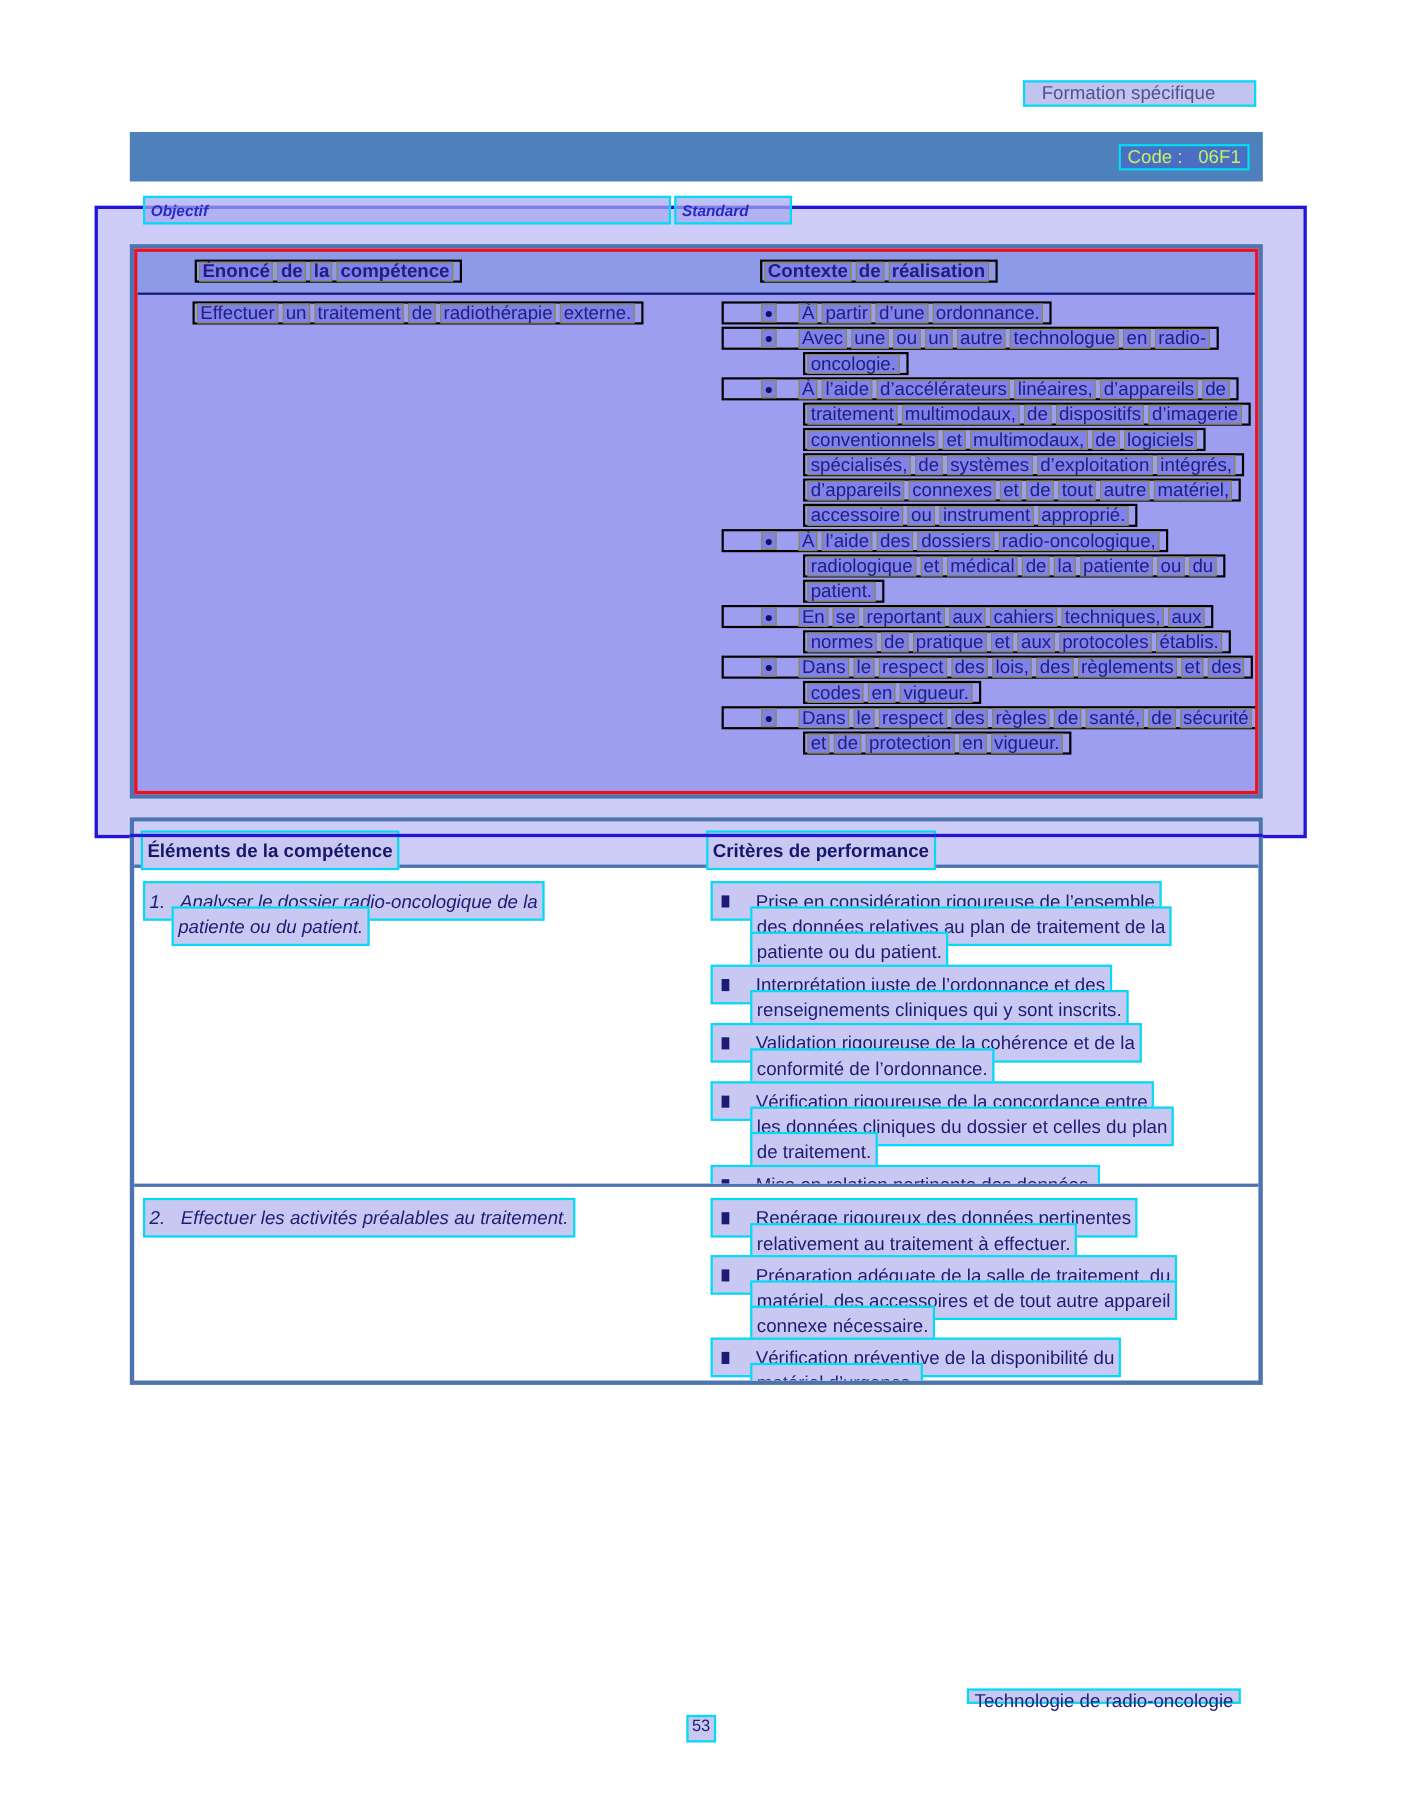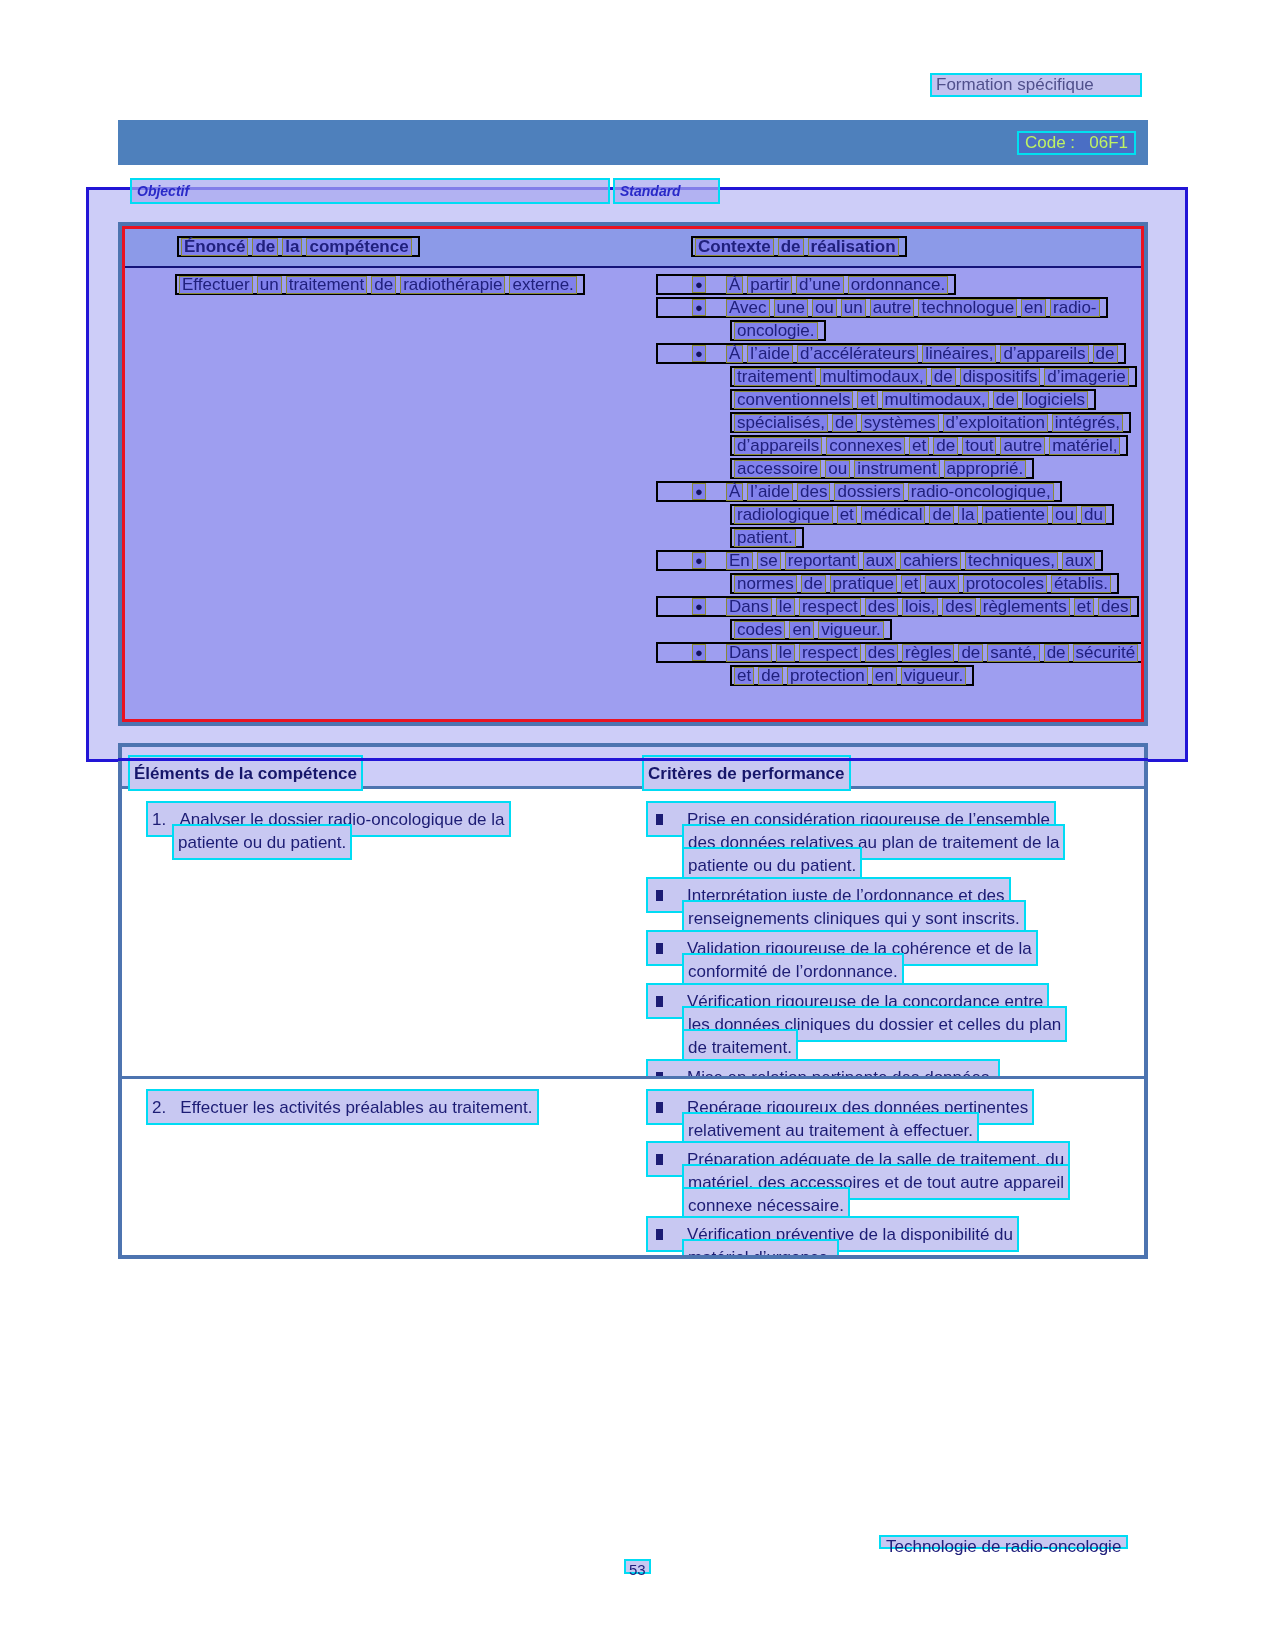--- a/index.html
+++ b/index.html
@@ -8,21 +8,21 @@
     position: relative;
     background: #ffffff;
     font-family: "Liberation Sans", sans-serif;
     color: #1d1d78;
     overflow: hidden;
   }
   
   .formation-box {
     position:absolute; left:930px; top:73px; width:212px; height:24px;
     background:#c3c3f0; border:2px solid #00dcf4;
-    font-size:17px; color:#50508c; line-height:20px; padding-left:4px;
+    font-size:17px; color:#50508c; line-height:20px; padding-left:15px;
   }
   .banner {
     position:absolute; left:118px; top:120px; width:1030px; height:45px;
     background:#4e80bc;
   }
   .code-box {
     position:absolute; right:12px; top:11px; height:24px;
     background:#4a6ec4; border:2px solid #00e0f0;
     color:#bef264; font-size:17px; line-height:20px; padding:0 6px;
     white-space:pre;
@@ -91,21 +91,21 @@
   .t2-header {
     position:relative; height:42px; background:#cdcdf8;
     border-bottom:3px solid #4d74b0;
   }
   .t2-hcell { position:absolute; top:8px; }
   .t2-hcell.c1 { left:6px; }
   .t2-hcell.c2 { left:520px; }
   .t2-row { position:relative; overflow:hidden; }
   .t2-row.r1 { height:290px; border-bottom:3px solid #4d74b0; }
   .t2-row.r2 { height:176px; }
-  .t2-left  { position:absolute; left:24px;  top:12px; width:485px; }
+  .t2-left  { position:absolute; left:8px;  top:12px; width:485px;font-style:italic; }
   .t2-right { position:absolute; left:524px; top:12px; width:500px; }
   .t2-row.r2 .t2-left, .t2-row.r2 .t2-right { top:10px; }
   .t2-line { height:23px; }
   .t2-item { margin-bottom:7px; }
   .t2-row.r2 .t2-item { margin-bottom:6px; }
   .hl {
     display:inline-flex; align-items:center; height:36px;
     background:#c8c8f2; border:2px solid #00dcf4;
     color:#1c1c74; font-size:17px; line-height:17px;
     padding:0 4px; white-space:pre;
@@ -117,21 +117,21 @@
     display:inline-block; width:7px; height:11px;
     background:#1c1c74; margin:0 24px 0 4px; flex:none;
   }
   
   .footer-program {
     position:absolute; left:879px; top:1535px; height:14px;
     background:#c8c8f2; border:2px solid #00dcf4;
     font-size:17px; color:#20207c; line-height:19px; padding:0 5px;
   }
   .page-num {
-    position:absolute; left:624px; top:1559px; height:15px;
+    position:absolute; left:624px; top:1559px; height:25px;
     background:#c8c8f2; border:2px solid #00dcf4;
     font-size:15px; color:#20207c; line-height:17px; padding:0 3px;
   }
 </style>
 </head>
 <body>
 
 <div class="formation-box">Formation spécifique</div>
 
 <div class="banner">

